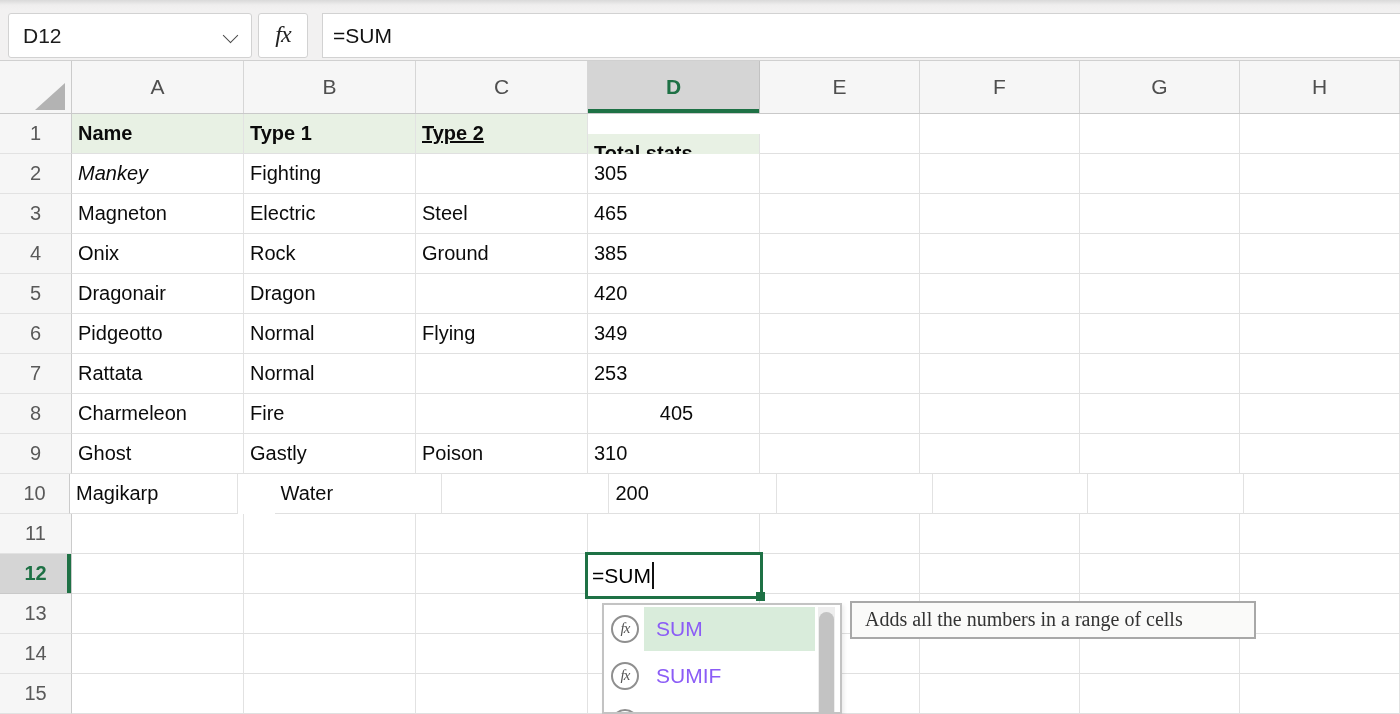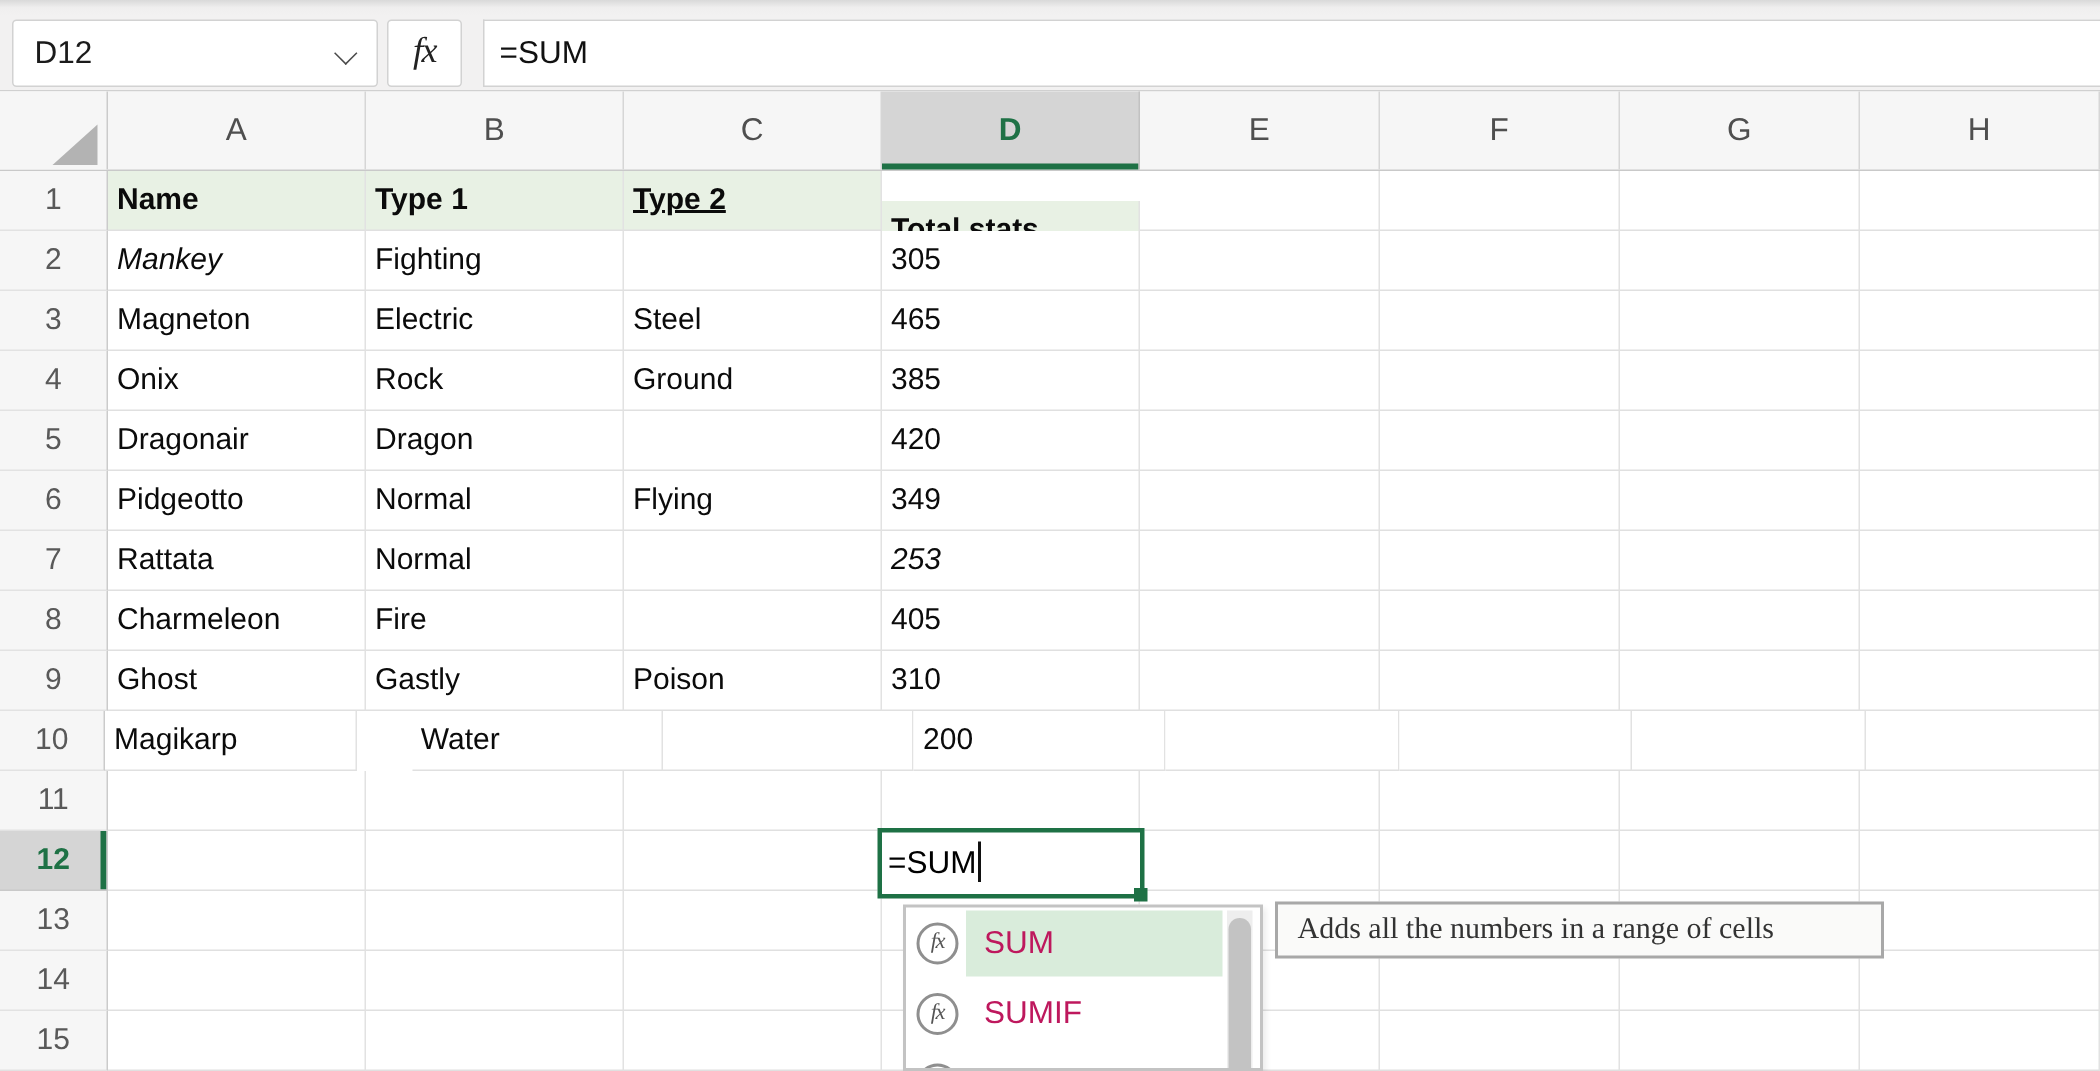--- a/index.html
+++ b/index.html
@@ -115,21 +115,21 @@
     background:var(--autocomplete-highlight,#D9ECDB);
   }
   .fx-circle{
     position:relative;z-index:1;margin-left:7px;width:28px;height:28px;
     border:2px solid #8f8f8f;border-radius:50%;flex:0 0 auto;
     display:flex;align-items:center;justify-content:center;
     font-family:"Liberation Serif","DejaVu Serif",serif;font-style:italic;
     font-size:15px;color:#555;letter-spacing:-1px;
   }
   .ac-label{
-    position:relative;z-index:1;margin-left:17px;font-size:21px;color:#be185d;
+    position:relative;z-index:1;margin-left:17px;font-size:21px;color:#8b5cf6;
   }
   .ac-scroll{
     position:absolute;top:2px;bottom:0;right:5px;width:17px;
     background:#eeeeee;z-index:2;
   }
   .ac-thumb{
     position:absolute;left:1px;right:1px;top:5px;height:180px;
     background:#c3c3c3;border-radius:8px;
   }
   
@@ -236,32 +236,32 @@
       <div class="cell" style="width: 160px;"></div>
       <div class="cell" style="width: 160px;"></div>
       <div class="cell" style="width: 160px;"></div>
       <div class="cell" style="width: 160px;"></div>
     </div>
     <div class="grid-row">
       <div class="row-h">7</div>
       <div class="cell" style="width: 172px;">Rattata</div>
       <div class="cell" style="width: 172px;">Normal</div>
       <div class="cell" style="width: 172px;"></div>
-      <div class="cell" style="width: 172px; font-style: italic;">253</div>
+      <div class="cell" style="width: 172px;">253</div>
       <div class="cell" style="width: 160px;"></div>
       <div class="cell" style="width: 160px;"></div>
       <div class="cell" style="width: 160px;"></div>
       <div class="cell" style="width: 160px;"></div>
     </div>
     <div class="grid-row">
       <div class="row-h">8</div>
       <div class="cell" style="width: 172px;">Charmeleon</div>
       <div class="cell" style="width: 172px;">Fire</div>
       <div class="cell" style="width: 172px;"></div>
-      <div class="cell" style="width: 172px;">405</div>
+      <div class="cell" style="width: 172px; text-align: center;">405</div>
       <div class="cell" style="width: 160px;"></div>
       <div class="cell" style="width: 160px;"></div>
       <div class="cell" style="width: 160px;"></div>
       <div class="cell" style="width: 160px;"></div>
     </div>
     <div class="grid-row">
       <div class="row-h">9</div>
       <div class="cell" style="width: 172px;">Ghost</div>
       <div class="cell" style="width: 172px;">Gastly</div>
       <div class="cell" style="width: 172px;">Poison</div>

